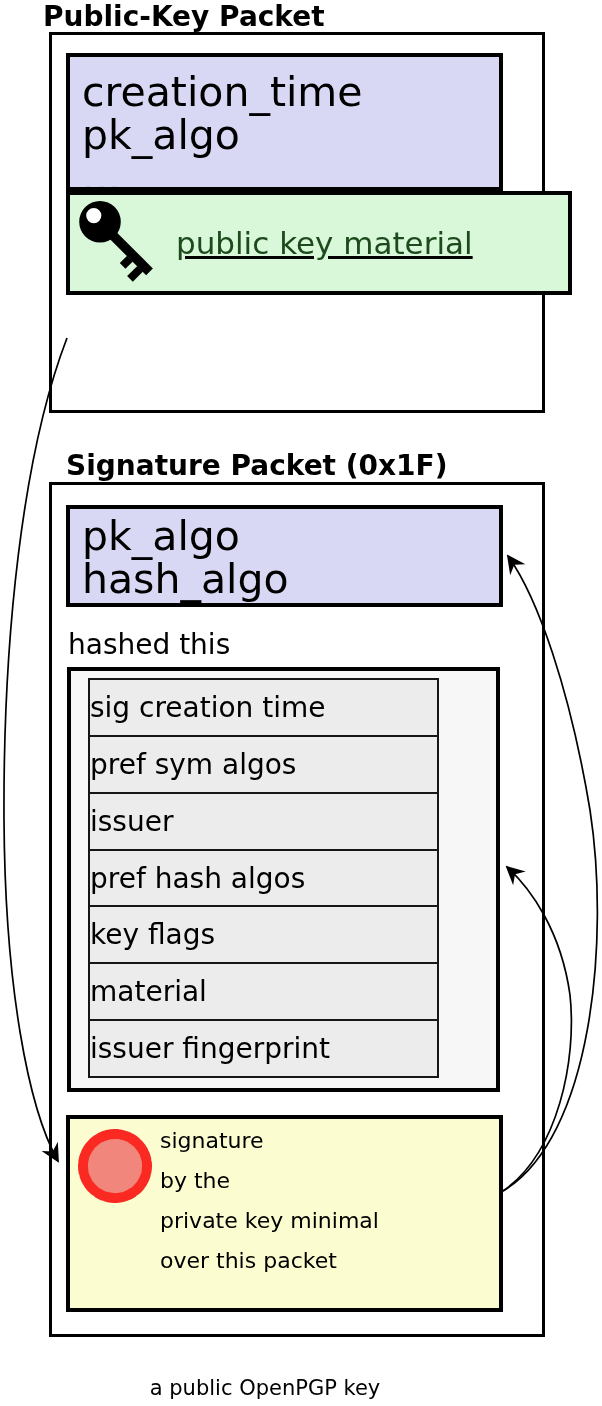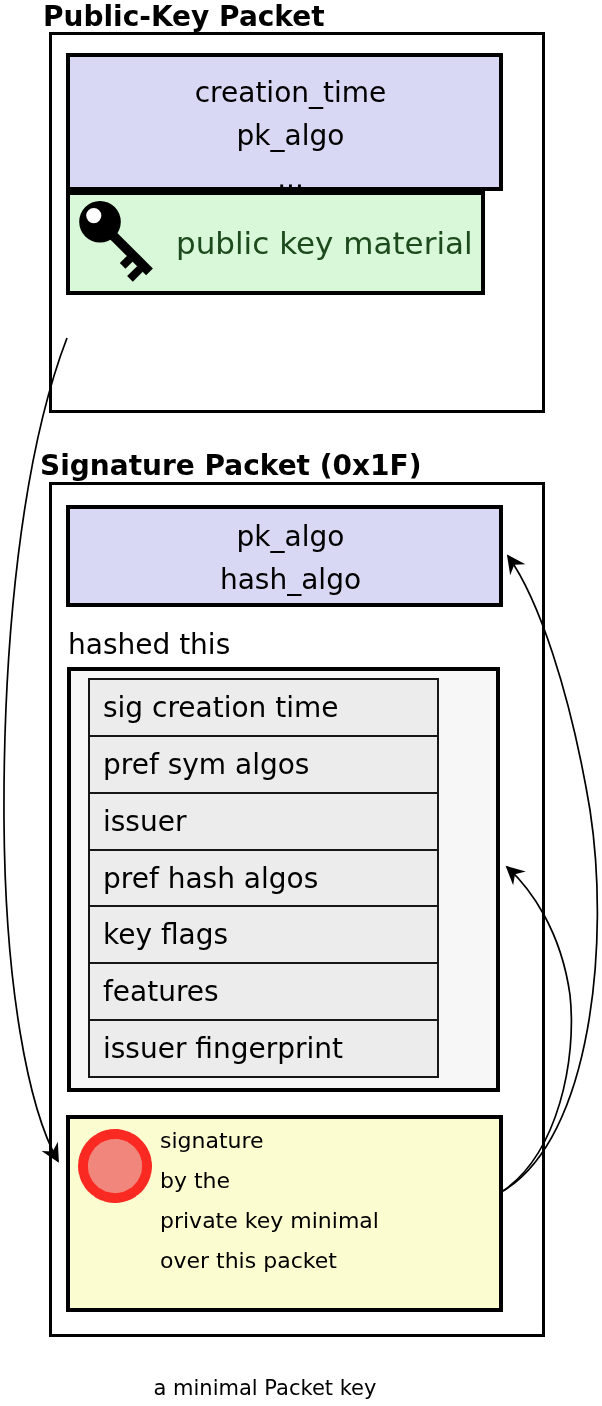--- a/index.html
+++ b/index.html
@@ -7,84 +7,84 @@
     --hashed-bg:#f7f7f7; --rows-bg:#ececec; --signature-bg:#fcfcd1;
     --seal-ring:#fa2a22; --seal-fill:#f0867c; --outline:#000000;
   }
   * { margin:0; padding:0; box-sizing:border-box; }
   html,body { width:602px; height:1406px; background:#ffffff; }
   body { position:relative; font-family:"DejaVu Sans", sans-serif; color:#000; overflow:hidden; }
   .abs { position:absolute; }
   .packet-title { font-size:28px; font-weight:bold; white-space:nowrap; }
   .outer-box { border:3px solid var(--outline); background:#fff; }
   .field-box { border:4px solid var(--outline); background:var(--field-bg);
-               font-size:28px; line-height:43px; padding:14px 0 0 12px;text-align:center; }
+               font-size:41px; line-height:43px; padding:14px 0 0 12px; }
   .material-box { border:4px solid var(--outline); background:var(--material-bg);
                   display:flex; align-items:center; }
   .material-label { color:var(--material-text); font-size:31px; margin-left:12px; }
   .hashed-label { font-size:28px; line-height:34px; }
   .hashed-box { border:4px solid var(--outline); background:var(--hashed-bg); }
   .rows-box { border:2px solid #161616; background:var(--rows-bg);
               display:flex; flex-direction:column; }
-  .sub-row { flex:1 1 0; display:flex; align-items:center; padding-left:13px;
+  .sub-row { flex:1 1 0; display:flex; align-items:center; padding-left:0;
              font-size:28px; border-bottom:2px solid #161616; }
   .sub-row:last-child { border-bottom:none; }
   .sig-box { border:4px solid var(--outline); background:var(--signature-bg); }
   .sig-text { position:absolute; left:90px; top:2px; font-size:22px; line-height:40px; }
   .caption { font-size:21px; text-align:center; }
   svg.overlay { position:absolute; left:0; top:0; pointer-events:none; }
 </style>
 </head>
 <body>
 
 <div class="abs packet-title" style="left:43px; top:0px;">Public-Key Packet</div>
 
 <div class="abs outer-box" style="left:49px; top:32px; width:496px; height:381px;"></div>
 
 <div class="abs field-box" style="left:66px; top:53px; width:437px; height:138px;">
   <div>creation_time</div>
   <div>pk_algo</div>
   <div>...</div>
 </div>
 
-<div class="abs material-box" style="left:66px; top:191px; width:419px; height:104px;">
+<div class="abs material-box" style="left:66px; top:191px; width:506px; height:104px;text-decoration:underline;">
   <span style="margin-left:6px;">
     <svg width="88" height="90" viewBox="0 0 110 112">
       <g transform="rotate(45 30 32)" fill="#000">
         <circle cx="30" cy="32" r="26"></circle>
         <circle cx="19" cy="32" r="9.5" fill="#fff"></circle>
         <rect x="52" y="26.5" width="66" height="12"></rect>
         <rect x="84" y="38" width="10" height="13"></rect>
         <rect x="102" y="38" width="10" height="18"></rect>
       </g>
     </svg>
   </span>
   <span class="material-label">public key material</span>
 </div>
 
-<div class="abs packet-title" style="left:40px; top:449px;">Signature Packet (0x1F)</div>
+<div class="abs packet-title" style="left:66px; top:449px;">Signature Packet (0x1F)</div>
 
 <div class="abs outer-box" style="left:49px; top:482px; width:496px; height:855px;"></div>
 
 <div class="abs field-box" style="left:66px; top:505px; width:437px; height:102px; padding-top:6px;">
   <div>pk_algo</div>
   <div>hash_algo</div>
 </div>
 
 <div class="abs hashed-label" style="left:68px; top:628px;">hashed this</div>
 
 <div class="abs hashed-box" style="left:67px; top:667px; width:433px; height:425px;"></div>
 
 <div class="abs rows-box" style="left:88px; top:678px; width:351px; height:400px;">
   <div class="sub-row">sig creation time</div>
   <div class="sub-row">pref sym algos</div>
   <div class="sub-row">issuer</div>
   <div class="sub-row">pref hash algos</div>
   <div class="sub-row">key flags</div>
-  <div class="sub-row">features</div>
+  <div class="sub-row">material</div>
   <div class="sub-row">issuer fingerprint</div>
 </div>
 
 <div class="abs sig-box" style="left:66px; top:1115px; width:437px; height:197px;">
   <span class="abs" style="left:4px; top:6px;">
     <svg width="82" height="82" viewBox="0 0 82 82">
       <circle cx="41" cy="41" r="32" fill="var(--seal-fill)" stroke="var(--seal-ring)" stroke-width="10" stroke-dasharray="6 3.2 9 2.6 7 3.4 8 2.8 6.5 3 8.5 2.7" stroke-linecap="round"></circle>
       <circle cx="41" cy="41" r="32" fill="none" stroke="var(--seal-ring)" stroke-width="7"></circle>
     </svg>
   </span>
@@ -100,13 +100,13 @@
   <defs>
     <marker id="arr" viewBox="0 0 10 10" refX="9" refY="5" markerWidth="13" markerHeight="11" orient="auto-start-reverse">
       <path d="M0,0 L10,5 L0,10 L3.2,5 Z" fill="#000"></path>
     </marker>
   </defs>
   <path d="M 67 338 C 22 455, 3 640, 4 820 C 5 985, 28 1108, 58 1161" fill="none" stroke="#000" stroke-width="1.7" marker-end="url(#arr)"></path>
   <path d="M 503 1191 C 592 1138, 610 940, 590 810 C 570 690, 538 598, 508 556" fill="none" stroke="#000" stroke-width="1.7" marker-end="url(#arr)"></path>
   <path d="M 503 1191 C 558 1153, 577 1060, 570 995 C 561 930, 530 888, 507 867" fill="none" stroke="#000" stroke-width="1.7" marker-end="url(#arr)"></path>
 </svg>
 
-<div class="abs caption" style="left:0px; top:1376px; width:530px;">a minimal Packet key</div>
+<div class="abs caption" style="left:0px; top:1376px; width:530px;">a public OpenPGP key</div>
 
 </body></html>

